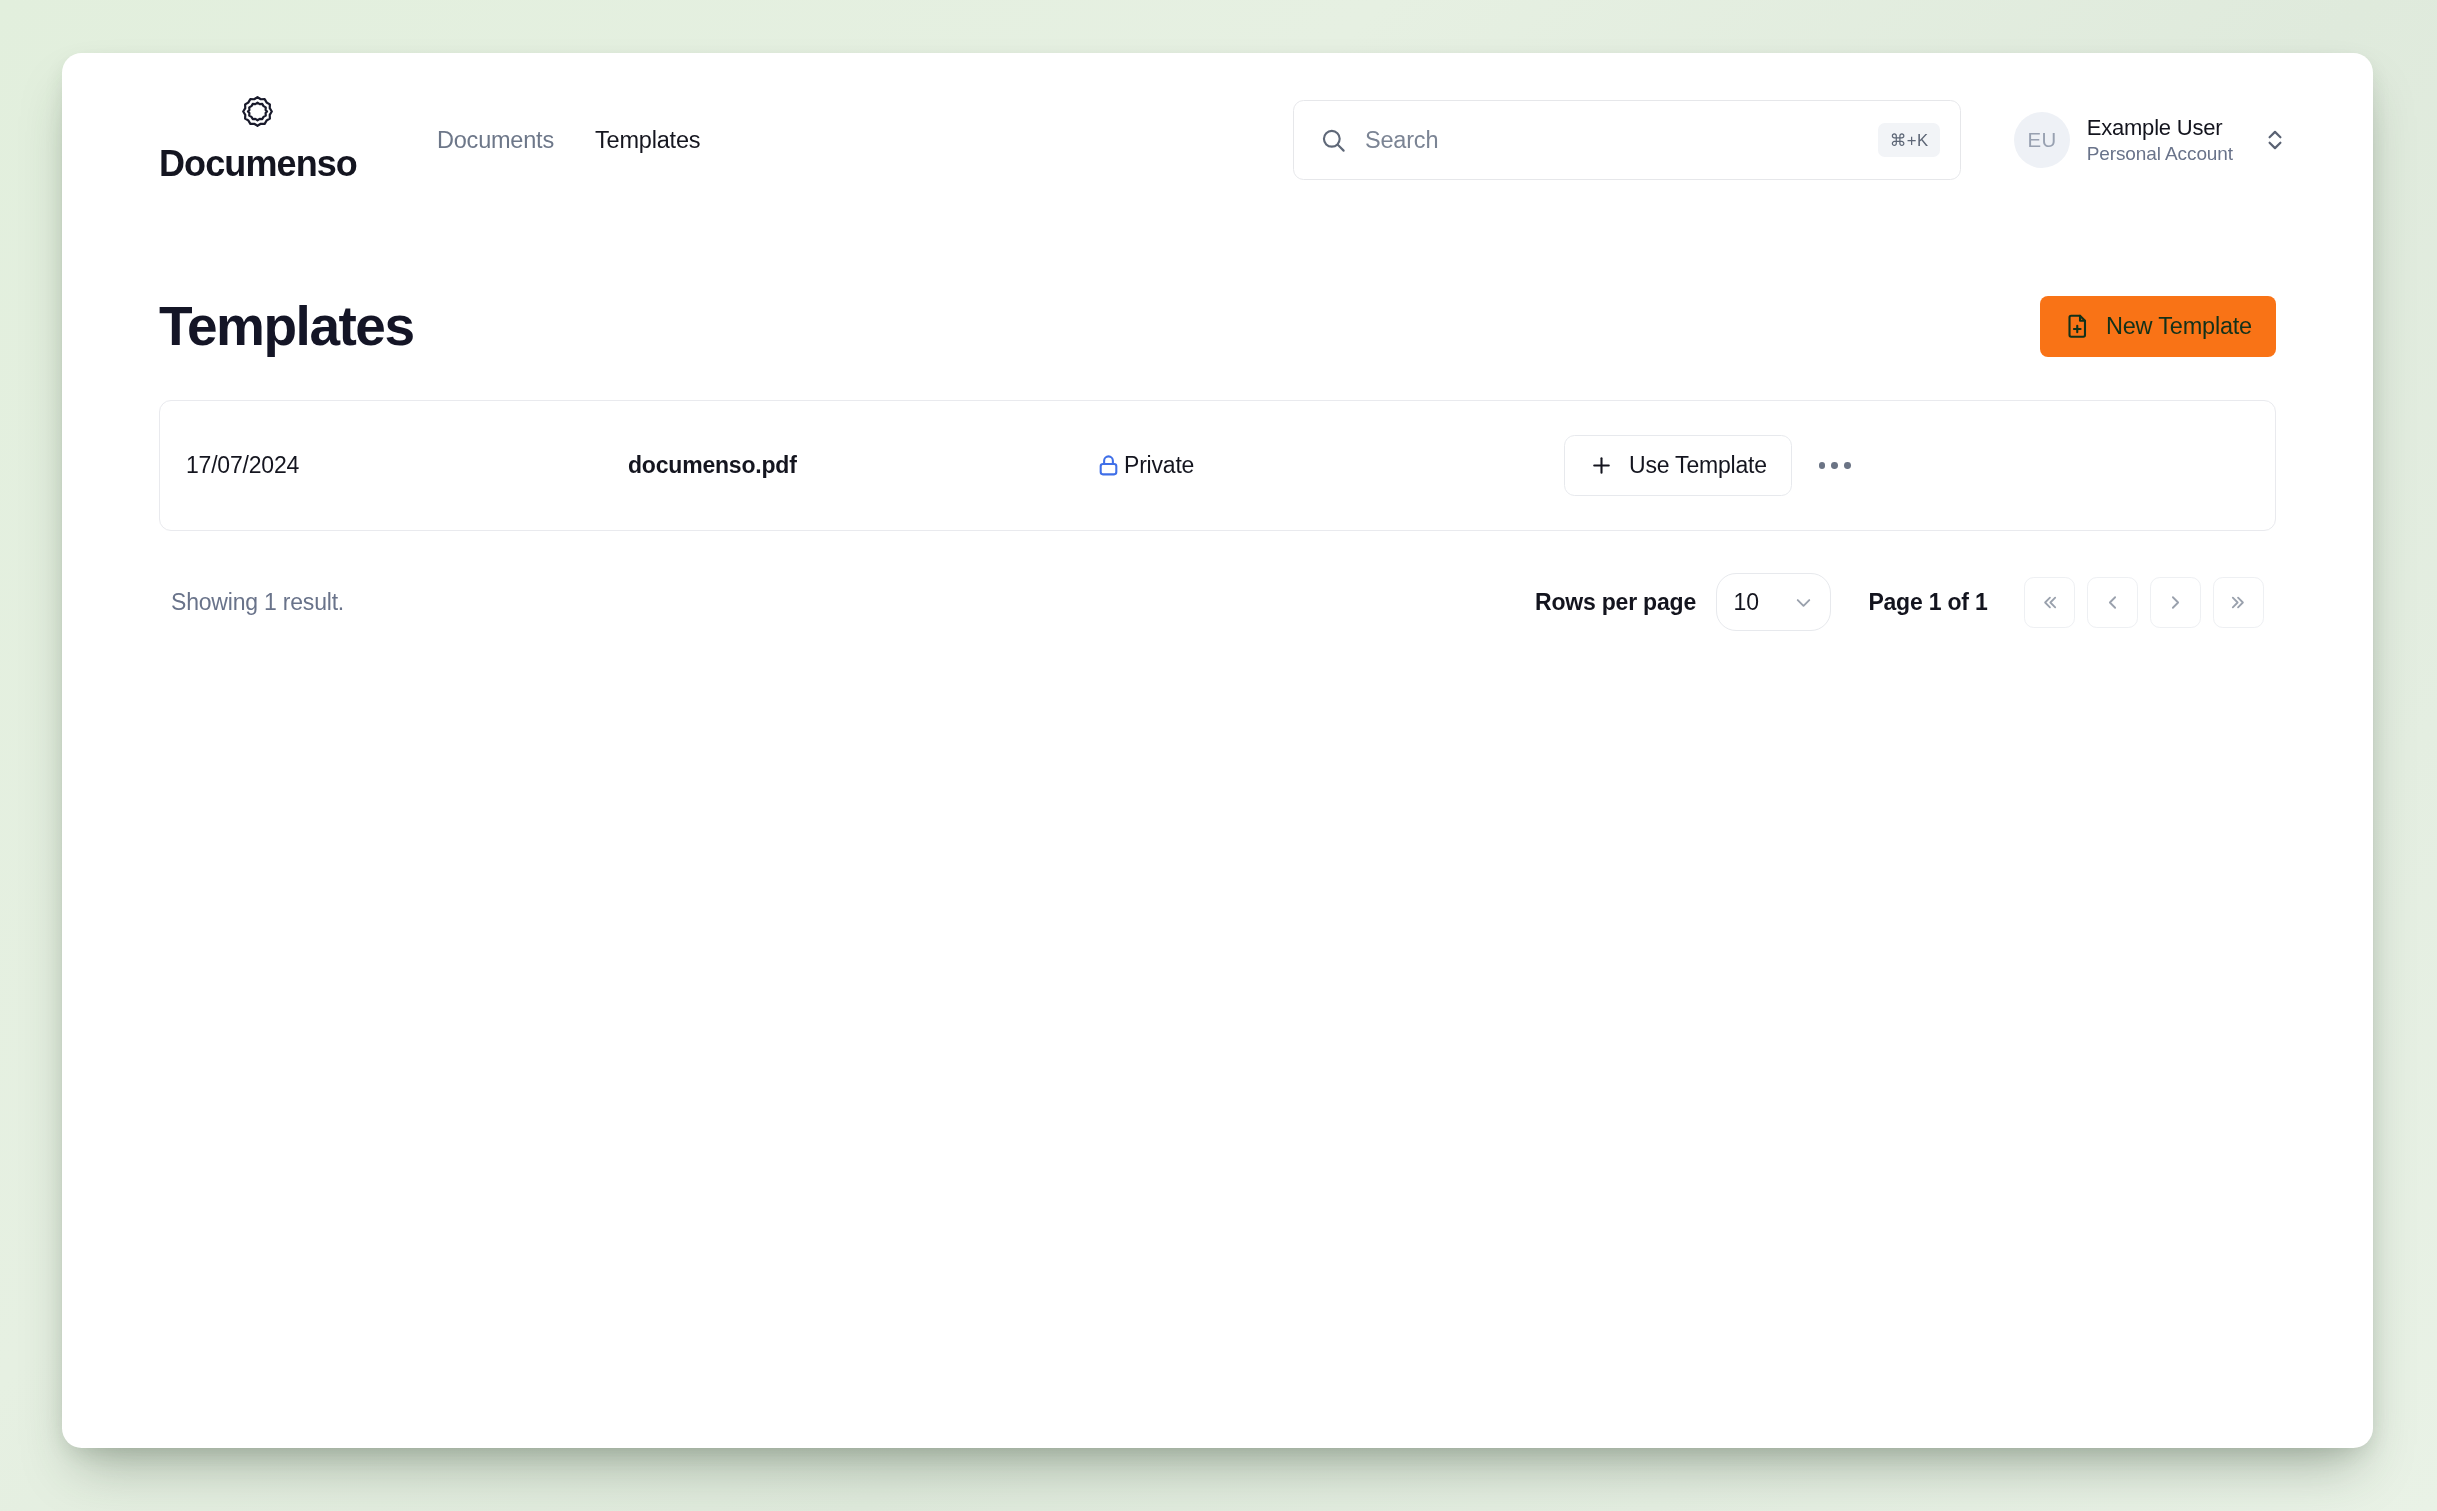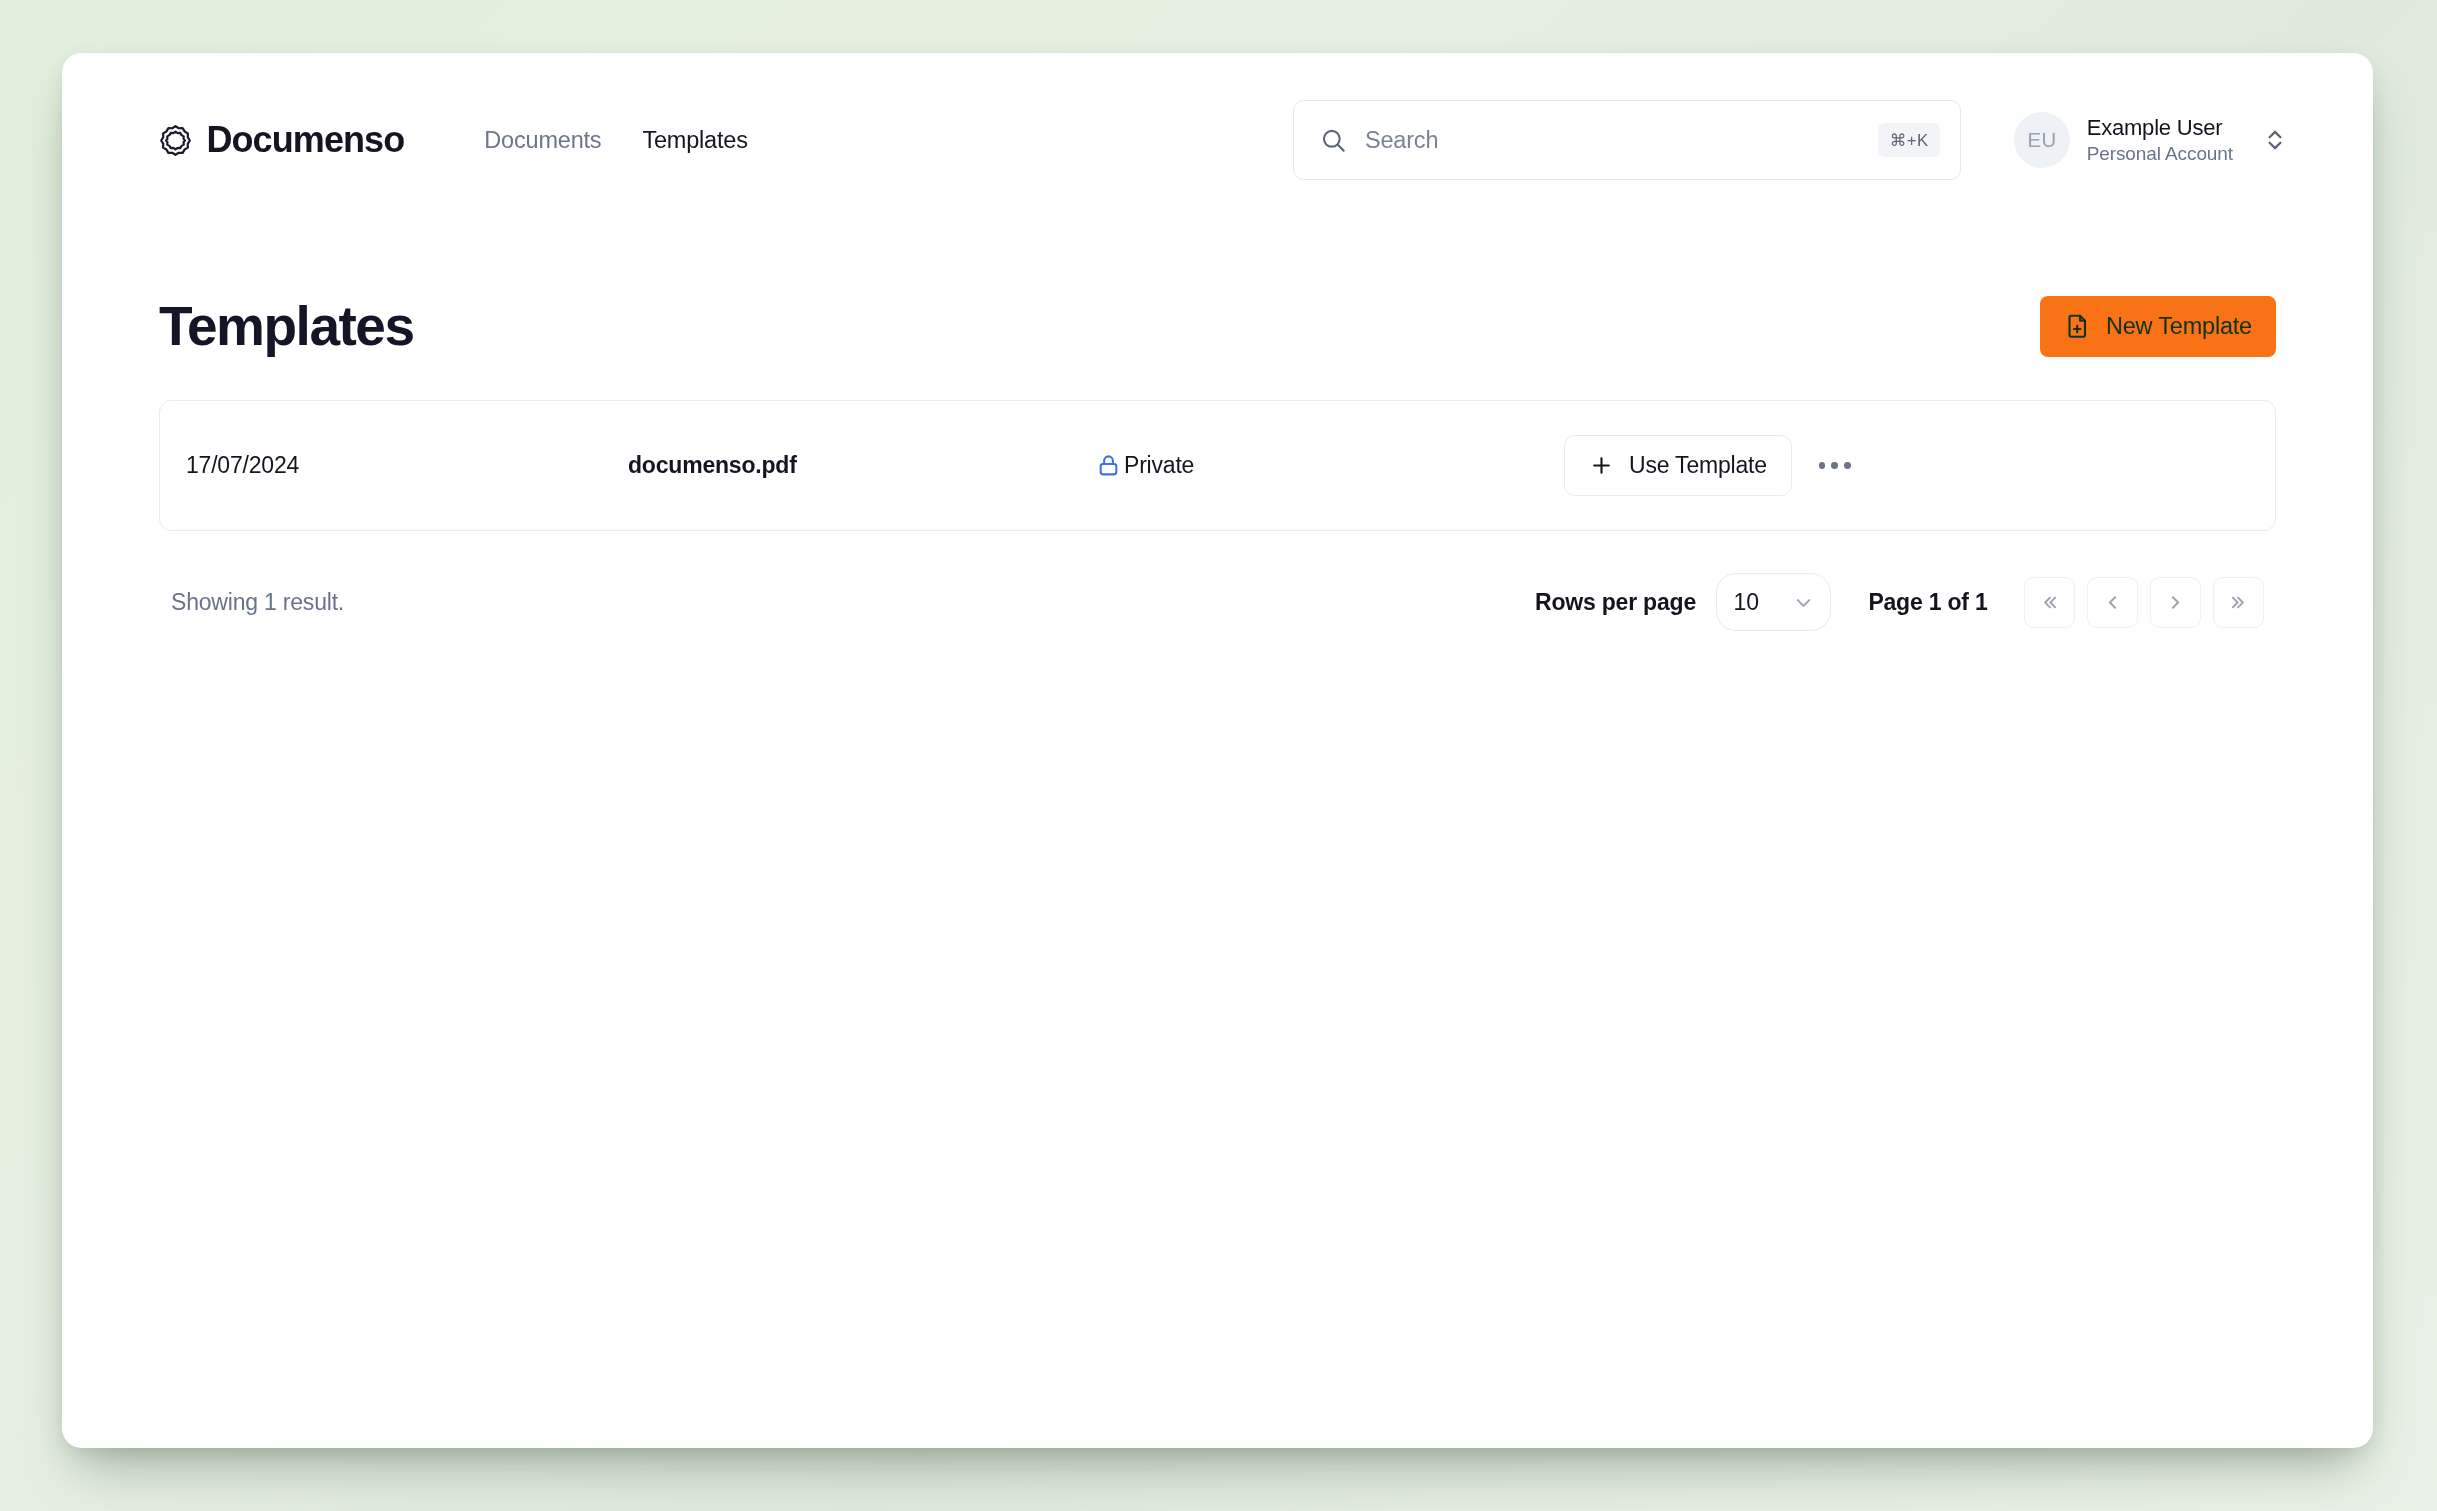--- a/index.html
+++ b/index.html
@@ -39,20 +39,21 @@
     padding: 0 97px;
     display: flex;
     align-items: center;
   }
 
   .brand {
     display: flex;
     align-items: center;
     gap: 14.4px;
     margin-right: 80px;
+    flex-direction: column;
   }
 
   .brand-mark { width: 33px; height: 33px; display: block; }
 
   .brand-name {
     font-size: 36px;
     font-weight: bold;
     letter-spacing: -0.9px;
     color: #141520;
   }

